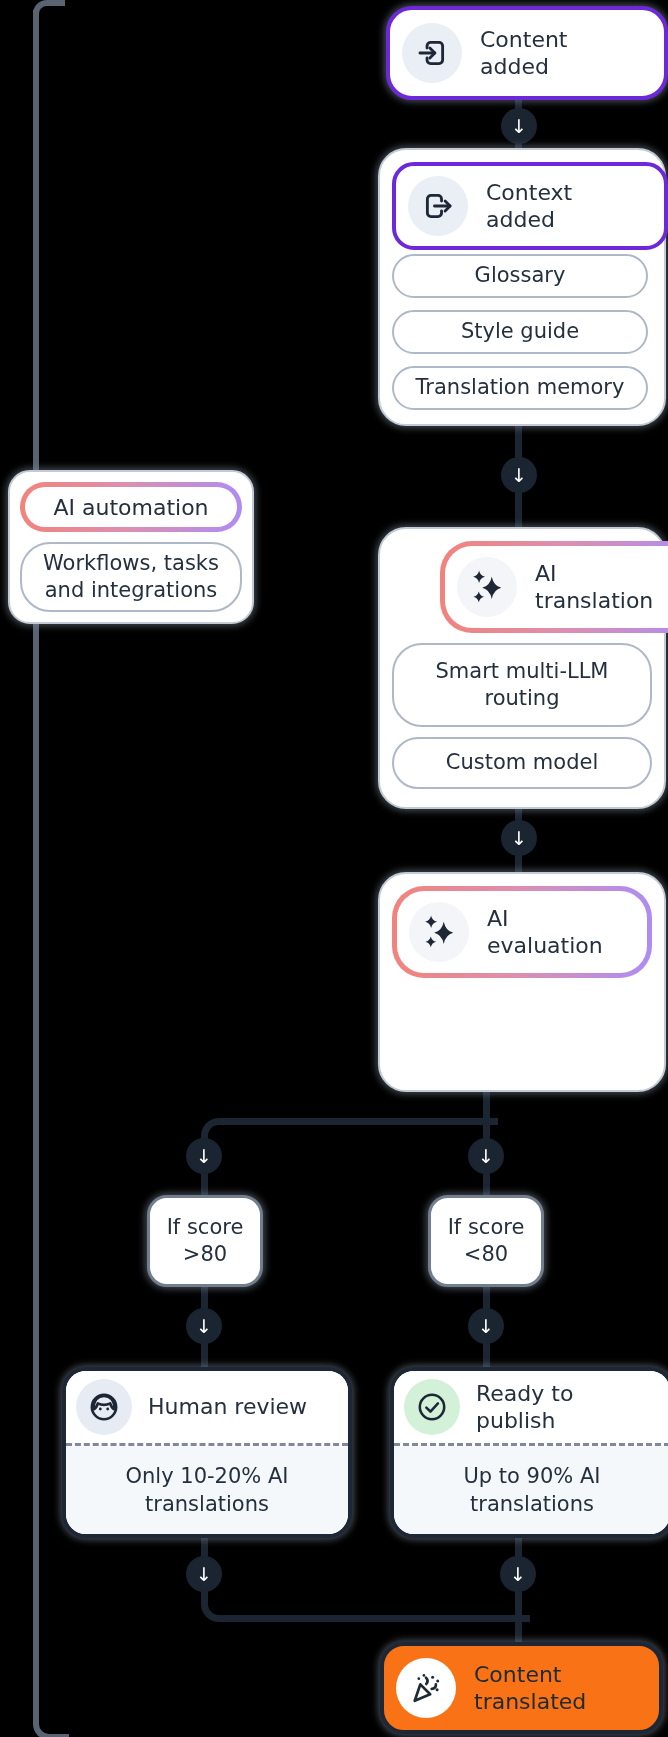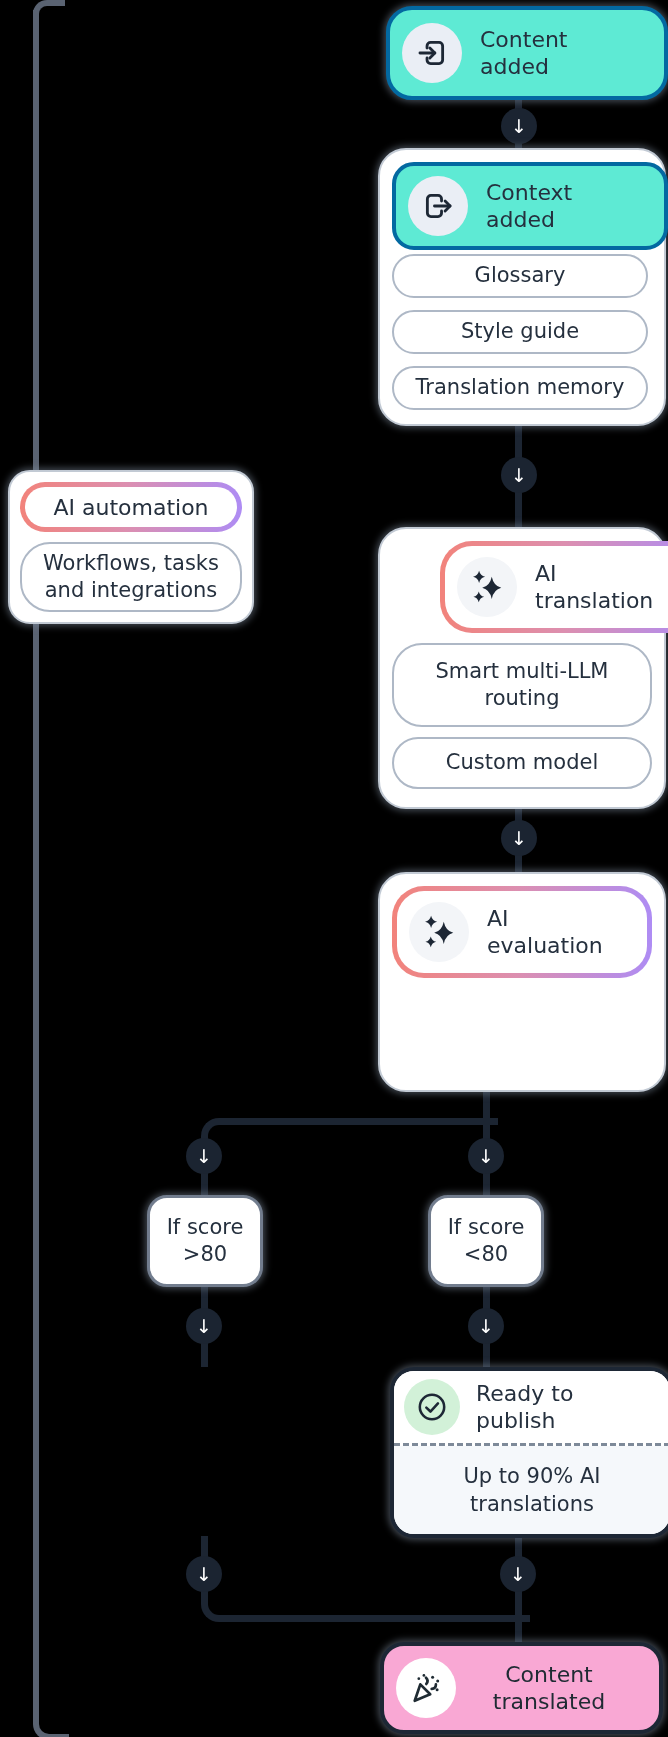--- a/index.html
+++ b/index.html
@@ -16,21 +16,21 @@
   .cline{background:#1c2532;}
   .elbow-tl{border-left:7px solid #1c2532;border-top:7px solid #1c2532;border-top-left-radius:18px;}
   .elbow-bl{border-left:7px solid #1c2532;border-bottom:7px solid #1c2532;border-bottom-left-radius:18px;}
   .dot{
     width:36px;height:36px;border-radius:50%;background:#1b2431;color:#fff;
     display:flex;align-items:center;justify-content:center;font-size:19px;line-height:1;
   }
   
   .shd{box-shadow:0 0 7px 2px rgba(122,134,152,0.55);}
   .card{background:#fff;border:2px solid #c2cad4;border-radius:28px;}
-  .darkbox{background:#5eead4;border:4px solid #0369a1;border-radius:26px;}
+  .darkbox{background:#ffffff;border:4px solid #6d28d9;border-radius:26px;}
   .pill{
     border:2.5px solid #aeb8c6;border-radius:999px;background:#fff;
     display:flex;align-items:center;justify-content:center;text-align:center;
     font-size:21px;color:#25303e;line-height:1.3;
   }
   .pill.sq{border-radius:30px;}
   .grad{
     border:5px solid transparent;border-radius:32px;
     background:linear-gradient(#fff,#fff) padding-box,
                linear-gradient(90deg,#f2837b,#dc8fb0 48%,#ae8cf4) border-box;
@@ -43,21 +43,21 @@
   .ifbox{
     background:#fff;border:3px solid #727d8e;border-radius:20px;
     display:flex;align-items:center;justify-content:center;text-align:center;
     font-size:21px;line-height:1.3;
   }
   .ifbox span{display:inline-block;max-width:96px;}
   .split{border:4px solid #1d2735;border-radius:24px;background:#fff;overflow:hidden;display:flex;flex-direction:column;}
   .split .top{height:72px;display:flex;align-items:center;gap:16px;padding-left:10px;background:#fff;}
   .split .dash{border-top:3.5px dashed #7e8a99;height:0;}
   .split .bottom{flex:1;background:#f5f8fb;display:flex;align-items:center;justify-content:center;text-align:center;font-size:21px;line-height:1.35;}
-  .greenbox{background:#f9a8d4;border:4px solid #1d2735;border-radius:24px;text-align:center;}
+  .greenbox{background:#f97316;border:4px solid #1d2735;border-radius:24px;}
   svg{display:block;}
 </style>
 </head>
 <body>
 
 <div class="canvas">
 
   <div class="abs gline-hook-top" style="left:33px;top:0;width:26px;height:16px;"></div>
   <div class="abs gline" style="left:33px;top:10px;width:6px;height:1694px;"></div>
   <div class="abs gline-hook-bottom" style="left:33px;top:1698px;width:30px;height:36px;"></div>
@@ -160,20 +160,37 @@
   <div class="abs ifbox shd" style="left:428px;top:1195px;width:116px;height:92px;box-sizing:border-box;">
     <span>If score &lt;80</span>
   </div>
   <div class="abs dot" style="left:186px;top:1308px;">
     <span>↓</span>
   </div>
   <div class="abs dot" style="left:468px;top:1308px;">
     <span>↓</span>
   </div>
 
+  <div class="abs split shd" style="left:62px;top:1367px;width:290px;height:171px;box-sizing:border-box;">
+    <div class="top">
+      <span class="icircle" style="width:56px;height:56px;background:#e7ecf4;">
+        <svg width="34" height="34" viewBox="0 0 24 24" fill="none" stroke="#1d2735" stroke-width="1.8" stroke-linecap="round" stroke-linejoin="round">
+          <circle cx="12" cy="12" r="8.6"></circle>
+          <path d="M4.9 13.6 C4.3 7 8 4.3 12 4.3 C16 4.3 19.7 7 19.1 13.6 C17.8 12.9 16.8 11.3 16.4 9.4 C13.8 10.7 10.2 10.7 7.6 9.4 C7.2 11.3 6.2 12.9 4.9 13.6 Z"></path>
+          <circle cx="9.4" cy="13.4" r="1" fill="#1d2735" stroke="none"></circle>
+          <circle cx="14.6" cy="13.4" r="1" fill="#1d2735" stroke="none"></circle>
+        </svg>
+      </span>
+      <span class="lbl">Human review</span>
+    </div>
+    <div class="dash"></div>
+    <div class="bottom">
+      <span style="display:inline-block;max-width:242px;">Only 10-20% AI translations</span>
+    </div>
+  </div>
 
   <div class="abs split shd" style="left:390px;top:1367px;width:284px;height:171px;box-sizing:border-box;">
     <div class="top">
       <span class="icircle" style="width:56px;height:56px;background:#d2f1d8;">
         <svg width="34" height="34" viewBox="0 0 24 24" fill="none" stroke="#1d2735" stroke-width="1.8" stroke-linecap="round" stroke-linejoin="round">
           <circle cx="12" cy="12" r="8.6"></circle>
           <path d="M8 12.4 L10.9 15.2 L16.2 9.4"></path>
         </svg>
       </span>
       <span class="lbl" style="width:120px;">Ready to publish</span>

